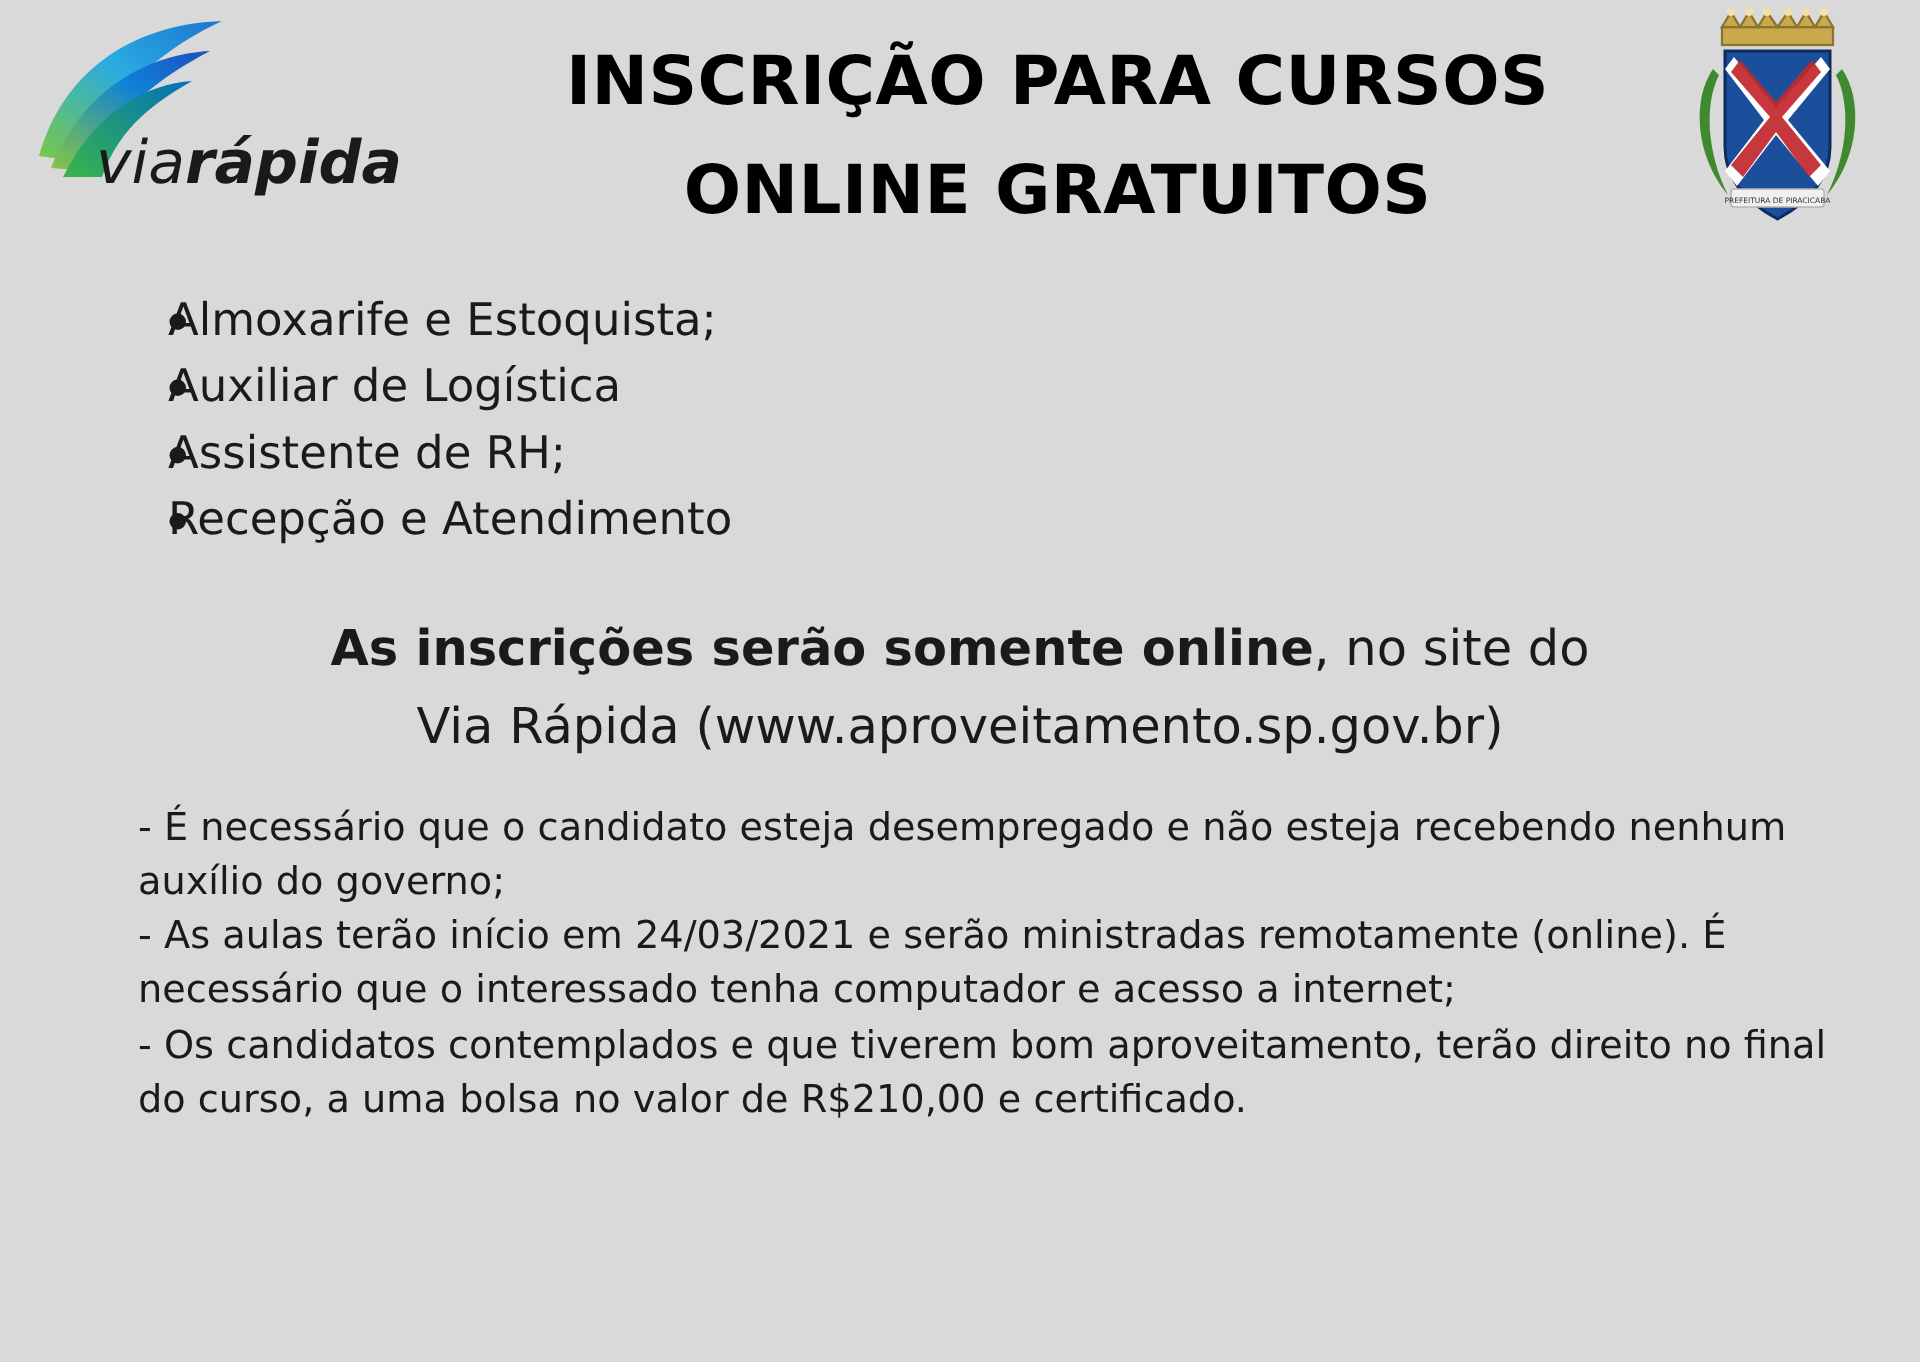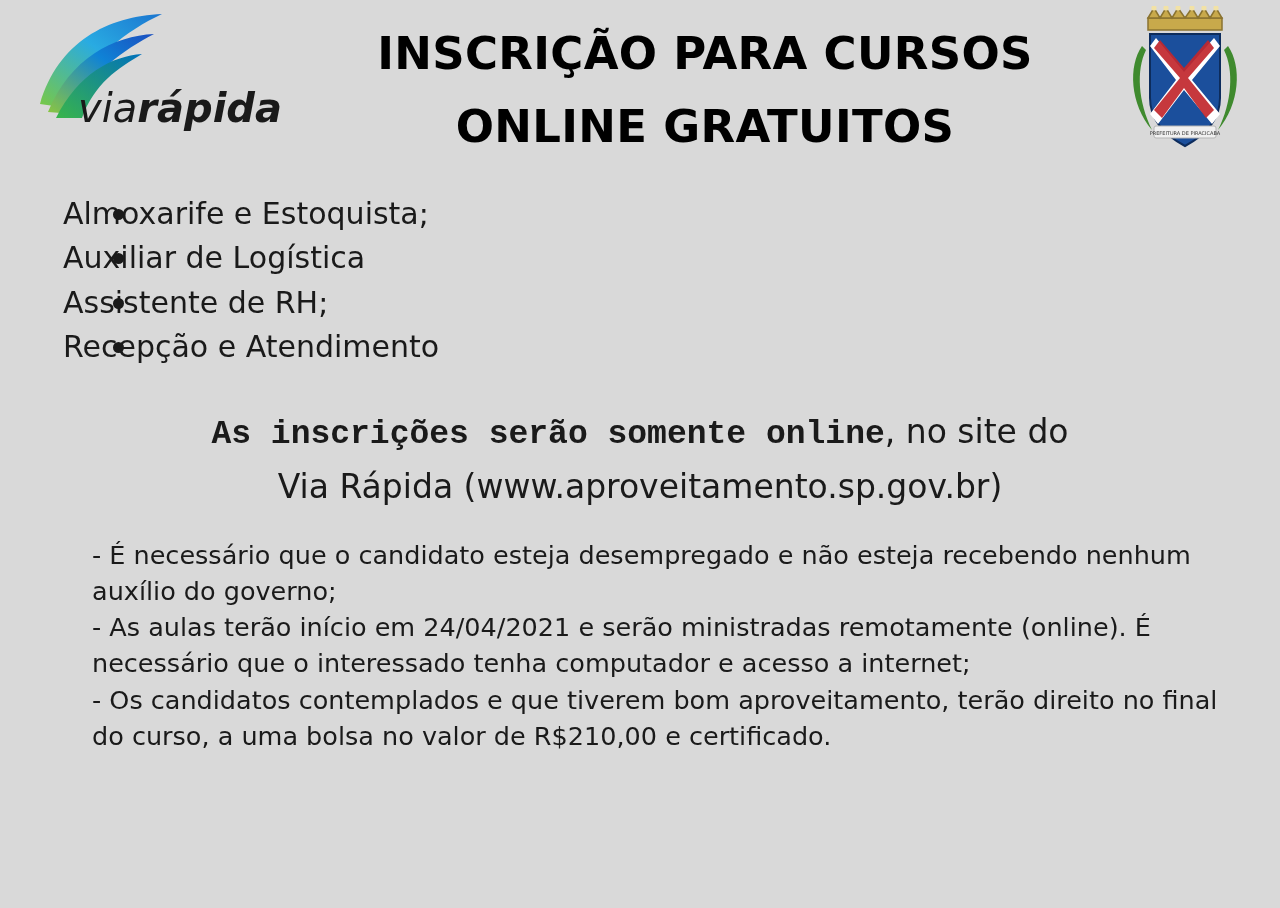--- a/index.html
+++ b/index.html
@@ -21,21 +21,21 @@
     background: #d9d9d9;
   }
 
   
   .header {
     position: relative;
     height: 170px;
   }
   .logo {
     position: absolute;
-    left: 32px;
+    left: 18px;
     top: 8px;
     width: 260px;
     height: 130px;
   }
   .logo svg { display: block; }
 
   .title {
     position: absolute;
     left: 290px;
     top: 18px;
@@ -60,21 +60,21 @@
   
   .courses {
     margin: 22px 0 0 0;
     padding: 0;
     list-style: none;
   }
   .courses li {
     position: relative;
     font-size: 30px;
     line-height: 1.48;
-    padding-left: 63px;
+    padding-left: 112px;
     color: #1a1a1a;
   }
   .courses li::before {
     content: "";
     position: absolute;
     left: 113px;
     top: 17px;
     width: 11px;
     height: 11px;
     border-radius: 50%;
@@ -82,21 +82,21 @@
   }
 
   
   .highlight {
     margin-top: 36px;
     text-align: center;
     font-size: 33px;
     line-height: 1.58;
     color: #1a1a1a;
   }
-  .highlight .bold { font-weight: bold; font-family: Liberation Mono, monospace; }
+  .highlight .bold { font-weight: bold; }
   .highlight .row { display: block; }
 
   
   .notes {
     margin: 24px 0 0 0;
     padding: 0 58px 0 92px;
     font-size: 25.5px;
     line-height: 1.42;
     color: #1a1a1a;
     text-align: left;
@@ -179,17 +179,17 @@
     <li>Recepção e Atendimento</li>
   </ul>
 
   <div class="highlight">
     <span class="row"><span class="bold">As inscrições serão somente online</span><span>, no site do</span></span>
     <span class="row">Via Rápida (www.aproveitamento.sp.gov.br)</span>
   </div>
 
   <div class="notes">
     <p><span>- É necessário que o candidato esteja desempregado e não esteja recebendo nenhum auxílio do governo;</span></p>
-    <p><span>- As aulas terão início em 24/04/2021 e serão ministradas remotamente (online). É necessário que o interessado tenha computador e acesso a internet;</span></p>
+    <p><span>- As aulas terão início em 24/03/2021 e serão ministradas remotamente (online). É necessário que o interessado tenha computador e acesso a internet;</span></p>
     <p><span>- Os candidatos contemplados e que tiverem bom aproveitamento, terão direito no final do curso, a uma bolsa no valor de R$210,00 e certificado.</span></p>
   </div>
 
 </div>
 
 </body></html>

